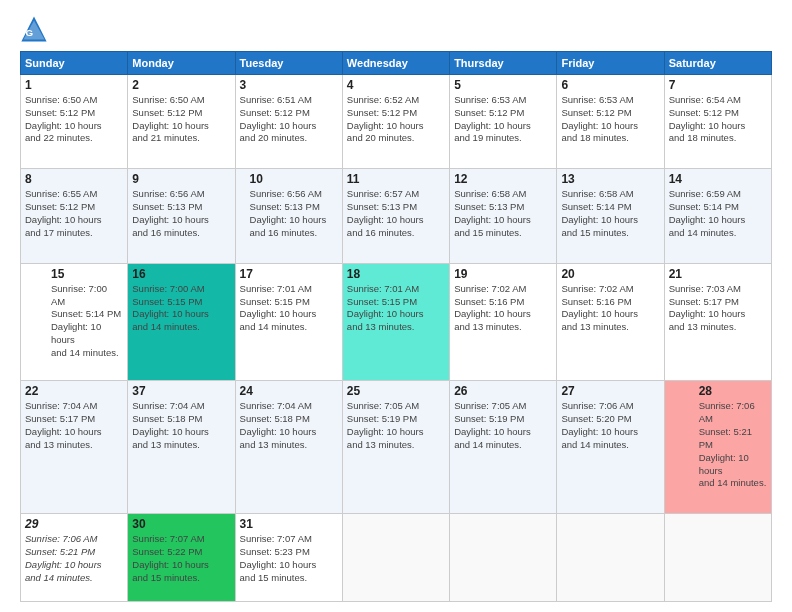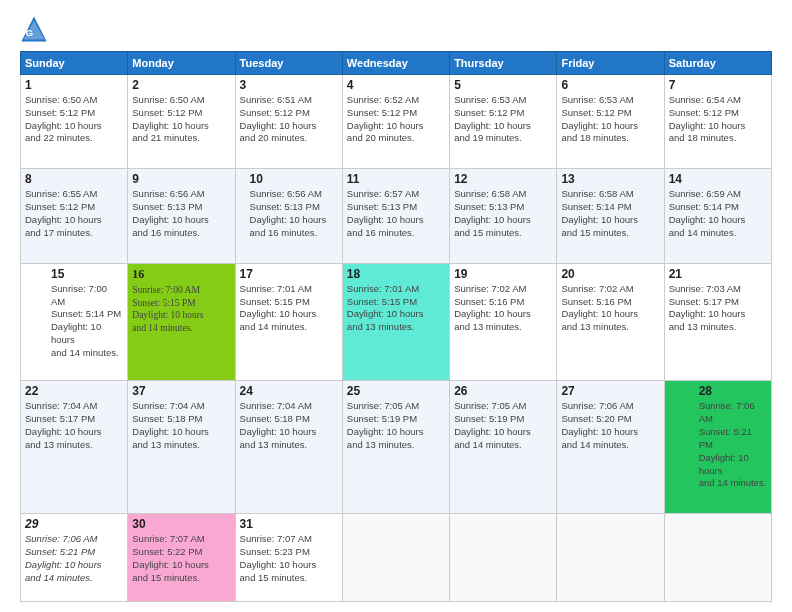--- a/index.html
+++ b/index.html
@@ -237,21 +237,21 @@
           </td>
         </tr>
         <tr>
           <td style="background: rgb(255, 255, 255); padding-left: 30px;">
             <span class="day-number">15</span>
             <div class="day-info" style="white-space: pre-line;">Sunrise: 7:00 AM
 Sunset: 5:14 PM
 Daylight: 10 hours
 and 14 minutes.</div>
           </td>
-          <td style="background: #84cc16; font-family: Liberation Serif, serif;">
+          <td style="background: #14b8a6;">
             <span class="day-number">16</span>
             <div class="day-info" style="white-space: pre-line;">Sunrise: 7:00 AM
 Sunset: 5:15 PM
 Daylight: 10 hours
 and 14 minutes.</div>
           </td>
           <td style="background: rgb(255, 255, 255);">
             <span class="day-number">17</span>
             <div class="day-info" style="white-space: pre-line;">Sunrise: 7:01 AM
 Sunset: 5:15 PM
@@ -323,37 +323,37 @@
 Daylight: 10 hours
 and 14 minutes.</div>
           </td>
           <td style="background: rgb(240, 245, 251);">
             <span class="day-number">27</span>
             <div class="day-info" style="white-space: pre-line;">Sunrise: 7:06 AM
 Sunset: 5:20 PM
 Daylight: 10 hours
 and 14 minutes.</div>
           </td>
-          <td style="background: #22c55e; padding-left: 34px;">
+          <td style="background: #fca5a5; padding-left: 34px;">
             <span class="day-number">28</span>
             <div class="day-info" style="white-space: pre-line;">Sunrise: 7:06 AM
 Sunset: 5:21 PM
 Daylight: 10 hours
 and 14 minutes.</div>
           </td>
         </tr>
         <tr class="last-row">
           <td style="background: rgb(255, 255, 255); font-style: italic;">
             <span class="day-number">29</span>
             <div class="day-info" style="white-space: pre-line;">Sunrise: 7:06 AM
 Sunset: 5:21 PM
 Daylight: 10 hours
 and 14 minutes.</div>
           </td>
-          <td style="background: #f9a8d4;">
+          <td style="background: #22c55e;">
             <span class="day-number">30</span>
             <div class="day-info" style="white-space: pre-line;">Sunrise: 7:07 AM
 Sunset: 5:22 PM
 Daylight: 10 hours
 and 15 minutes.</div>
           </td>
           <td style="background: rgb(255, 255, 255);">
             <span class="day-number">31</span>
             <div class="day-info" style="white-space: pre-line;">Sunrise: 7:07 AM
 Sunset: 5:23 PM

